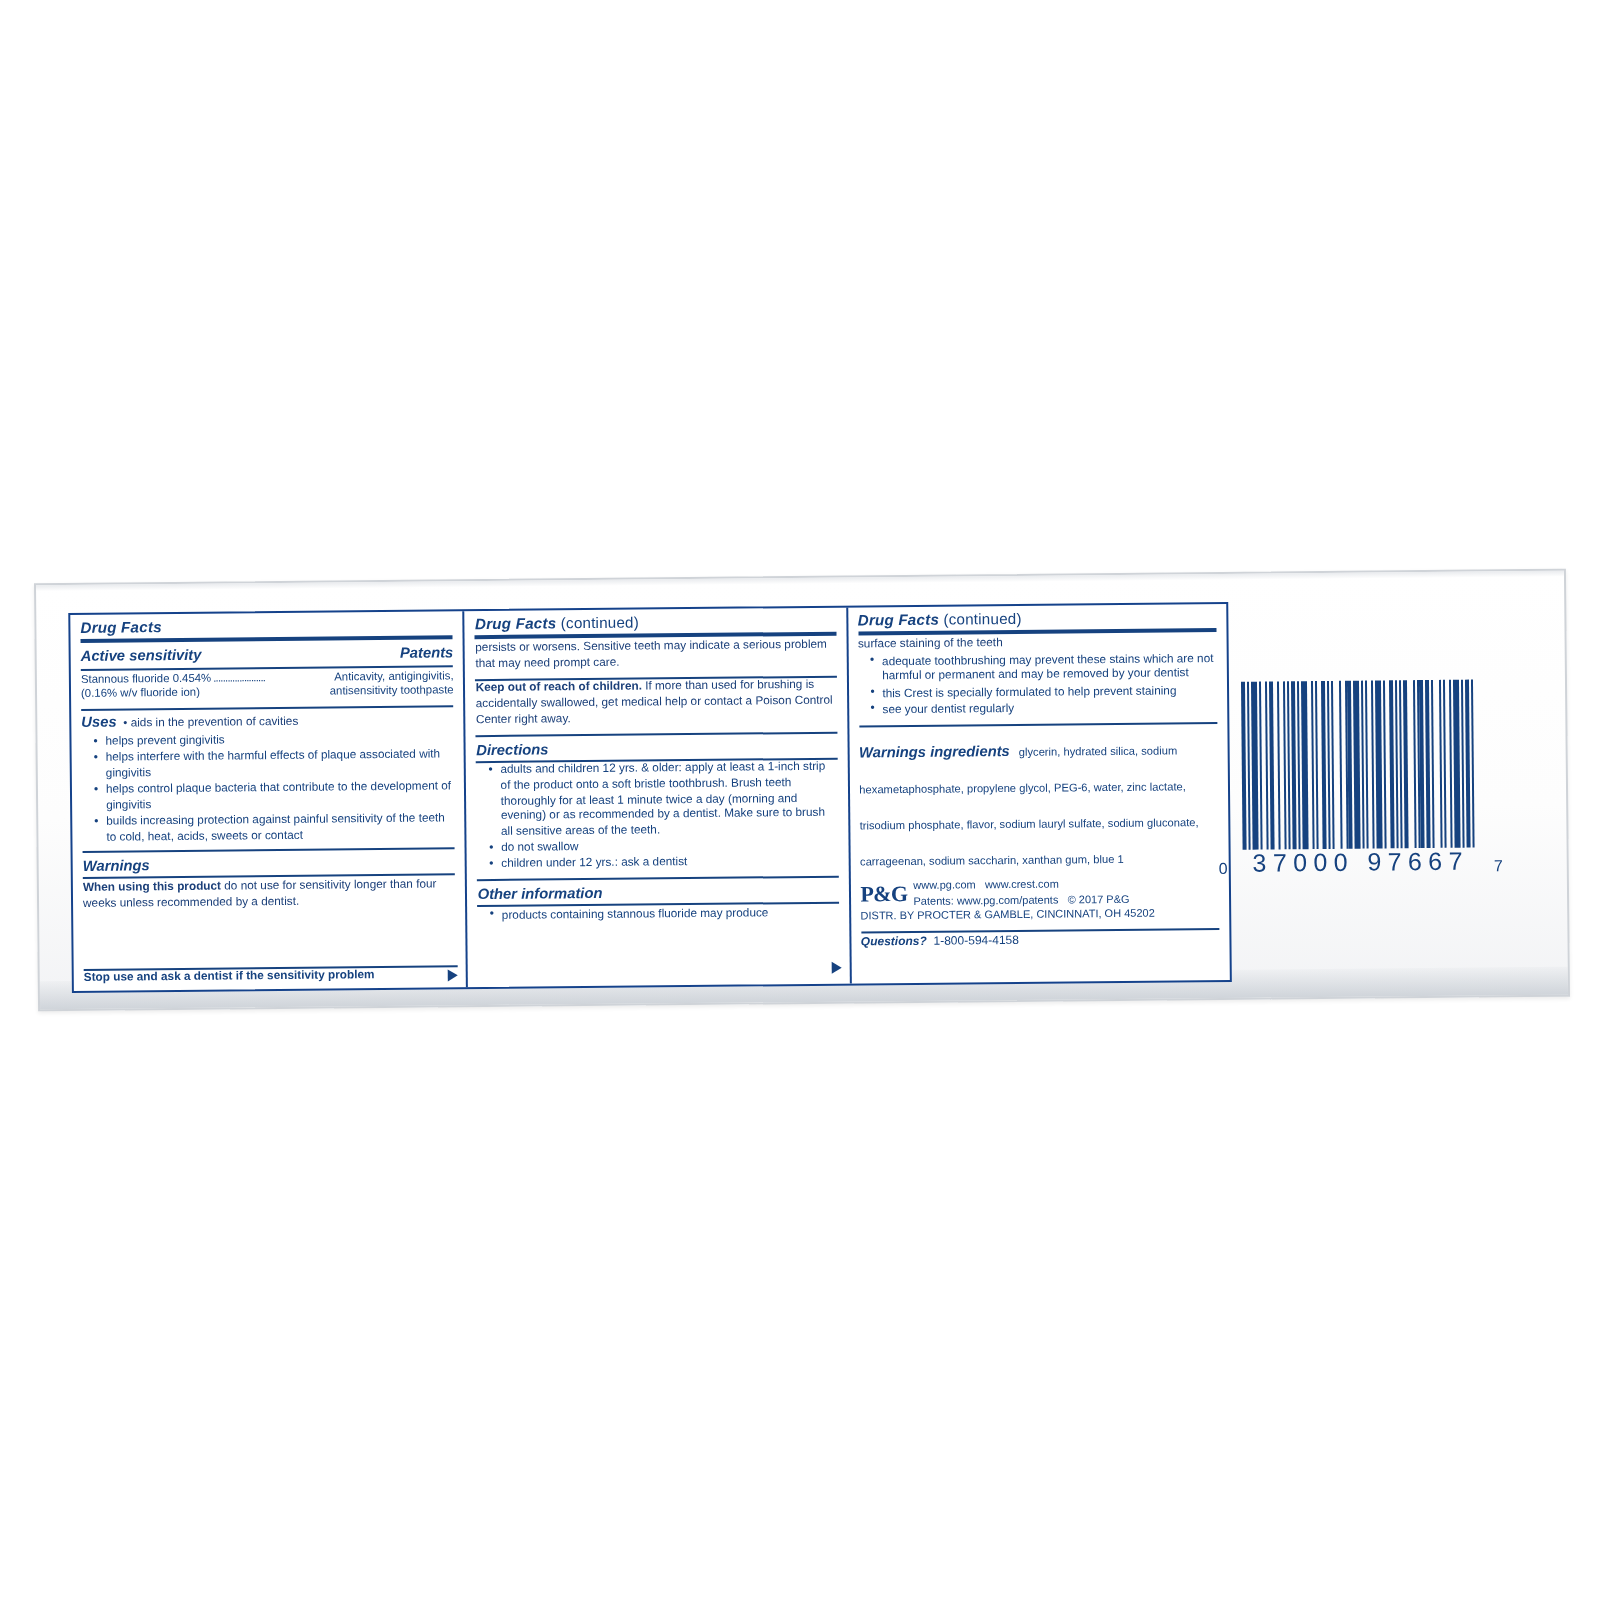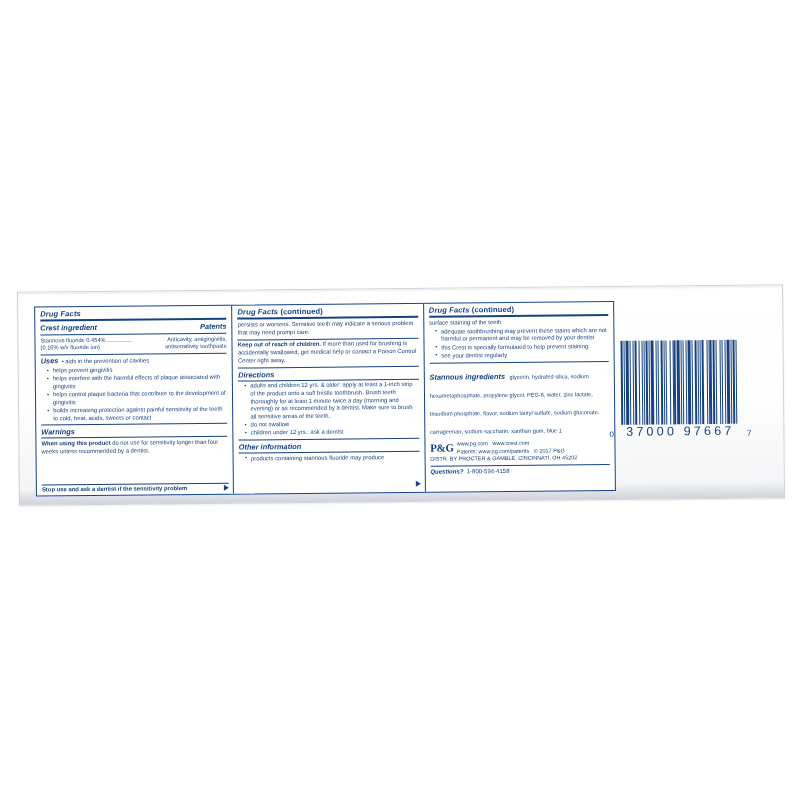--- a/index.html
+++ b/index.html
@@ -76,21 +76,21 @@
   .hdr {
     font-style: italic;
     font-weight: bold;
     font-size: 7.6px;
     color: #16427f;
     letter-spacing: 0.1px;
     margin-bottom: 1px;
   }
   .hdr .cont {
     font-style: normal;
-    font-weight: bold;
+    font-weight: normal;
   }
   .rule-thick {
     height: 2px;
     background: #16427f;
     margin: 1px 0 2px 0;
   }
   .rule-thin {
     height: 0.8px;
     background: #16427f;
     margin: 2px 0 2px 0;
@@ -263,21 +263,21 @@
 
     <div class="package-inner">
 
       <div class="facts">
 
         <div class="col col1">
           <div class="hdr">Drug Facts</div>
           <div class="rule-thick"></div>
 
           <div class="sec-row">
-            <span class="sec">Crest ingredient</span>
+            <span class="sec">Active sensitivity</span>
             <span class="sec">Patents</span>
           </div>
           <div class="rule-thin"></div>
 
           <div class="ing-line">
             <span class="left">Stannous fluoride 0.454%</span>
             <span class="dots">......................</span>
             <span class="right">Anticavity, antigingivitis,</span>
           </div>
           <div class="ing-line">
@@ -357,21 +357,21 @@
           <div class="rule-thick"></div>
 
           <div class="body">surface staining of the teeth</div>
           <ul class="bul">
             <li>adequate toothbrushing may prevent these stains which are not harmful or permanent and may be removed by your dentist</li>
             <li>this Crest is specially formulated to help prevent staining</li>
             <li>see your dentist regularly</li>
           </ul>
 
           <div class="inactive-wrap">
-            <span class="sec">Stannous ingredients</span>
+            <span class="sec">Warnings ingredients</span>
             <span class="inactive-body">glycerin, hydrated silica, sodium hexametaphosphate, propylene glycol, PEG-6, water, zinc lactate, trisodium phosphate, flavor, sodium lauryl sulfate, sodium gluconate, carrageenan, sodium saccharin, xanthan gum, blue 1</span>
           </div>
 
           <div class="pg-block">
             <div class="pg-top">
               <span class="pg-logo">P&amp;G</span>
               <span class="pg-lines">
                 <span>www.pg.com</span>&nbsp;&nbsp;
                 <span>www.crest.com</span><br>
                 <span>Patents: www.pg.com/patents</span>&nbsp;&nbsp;

